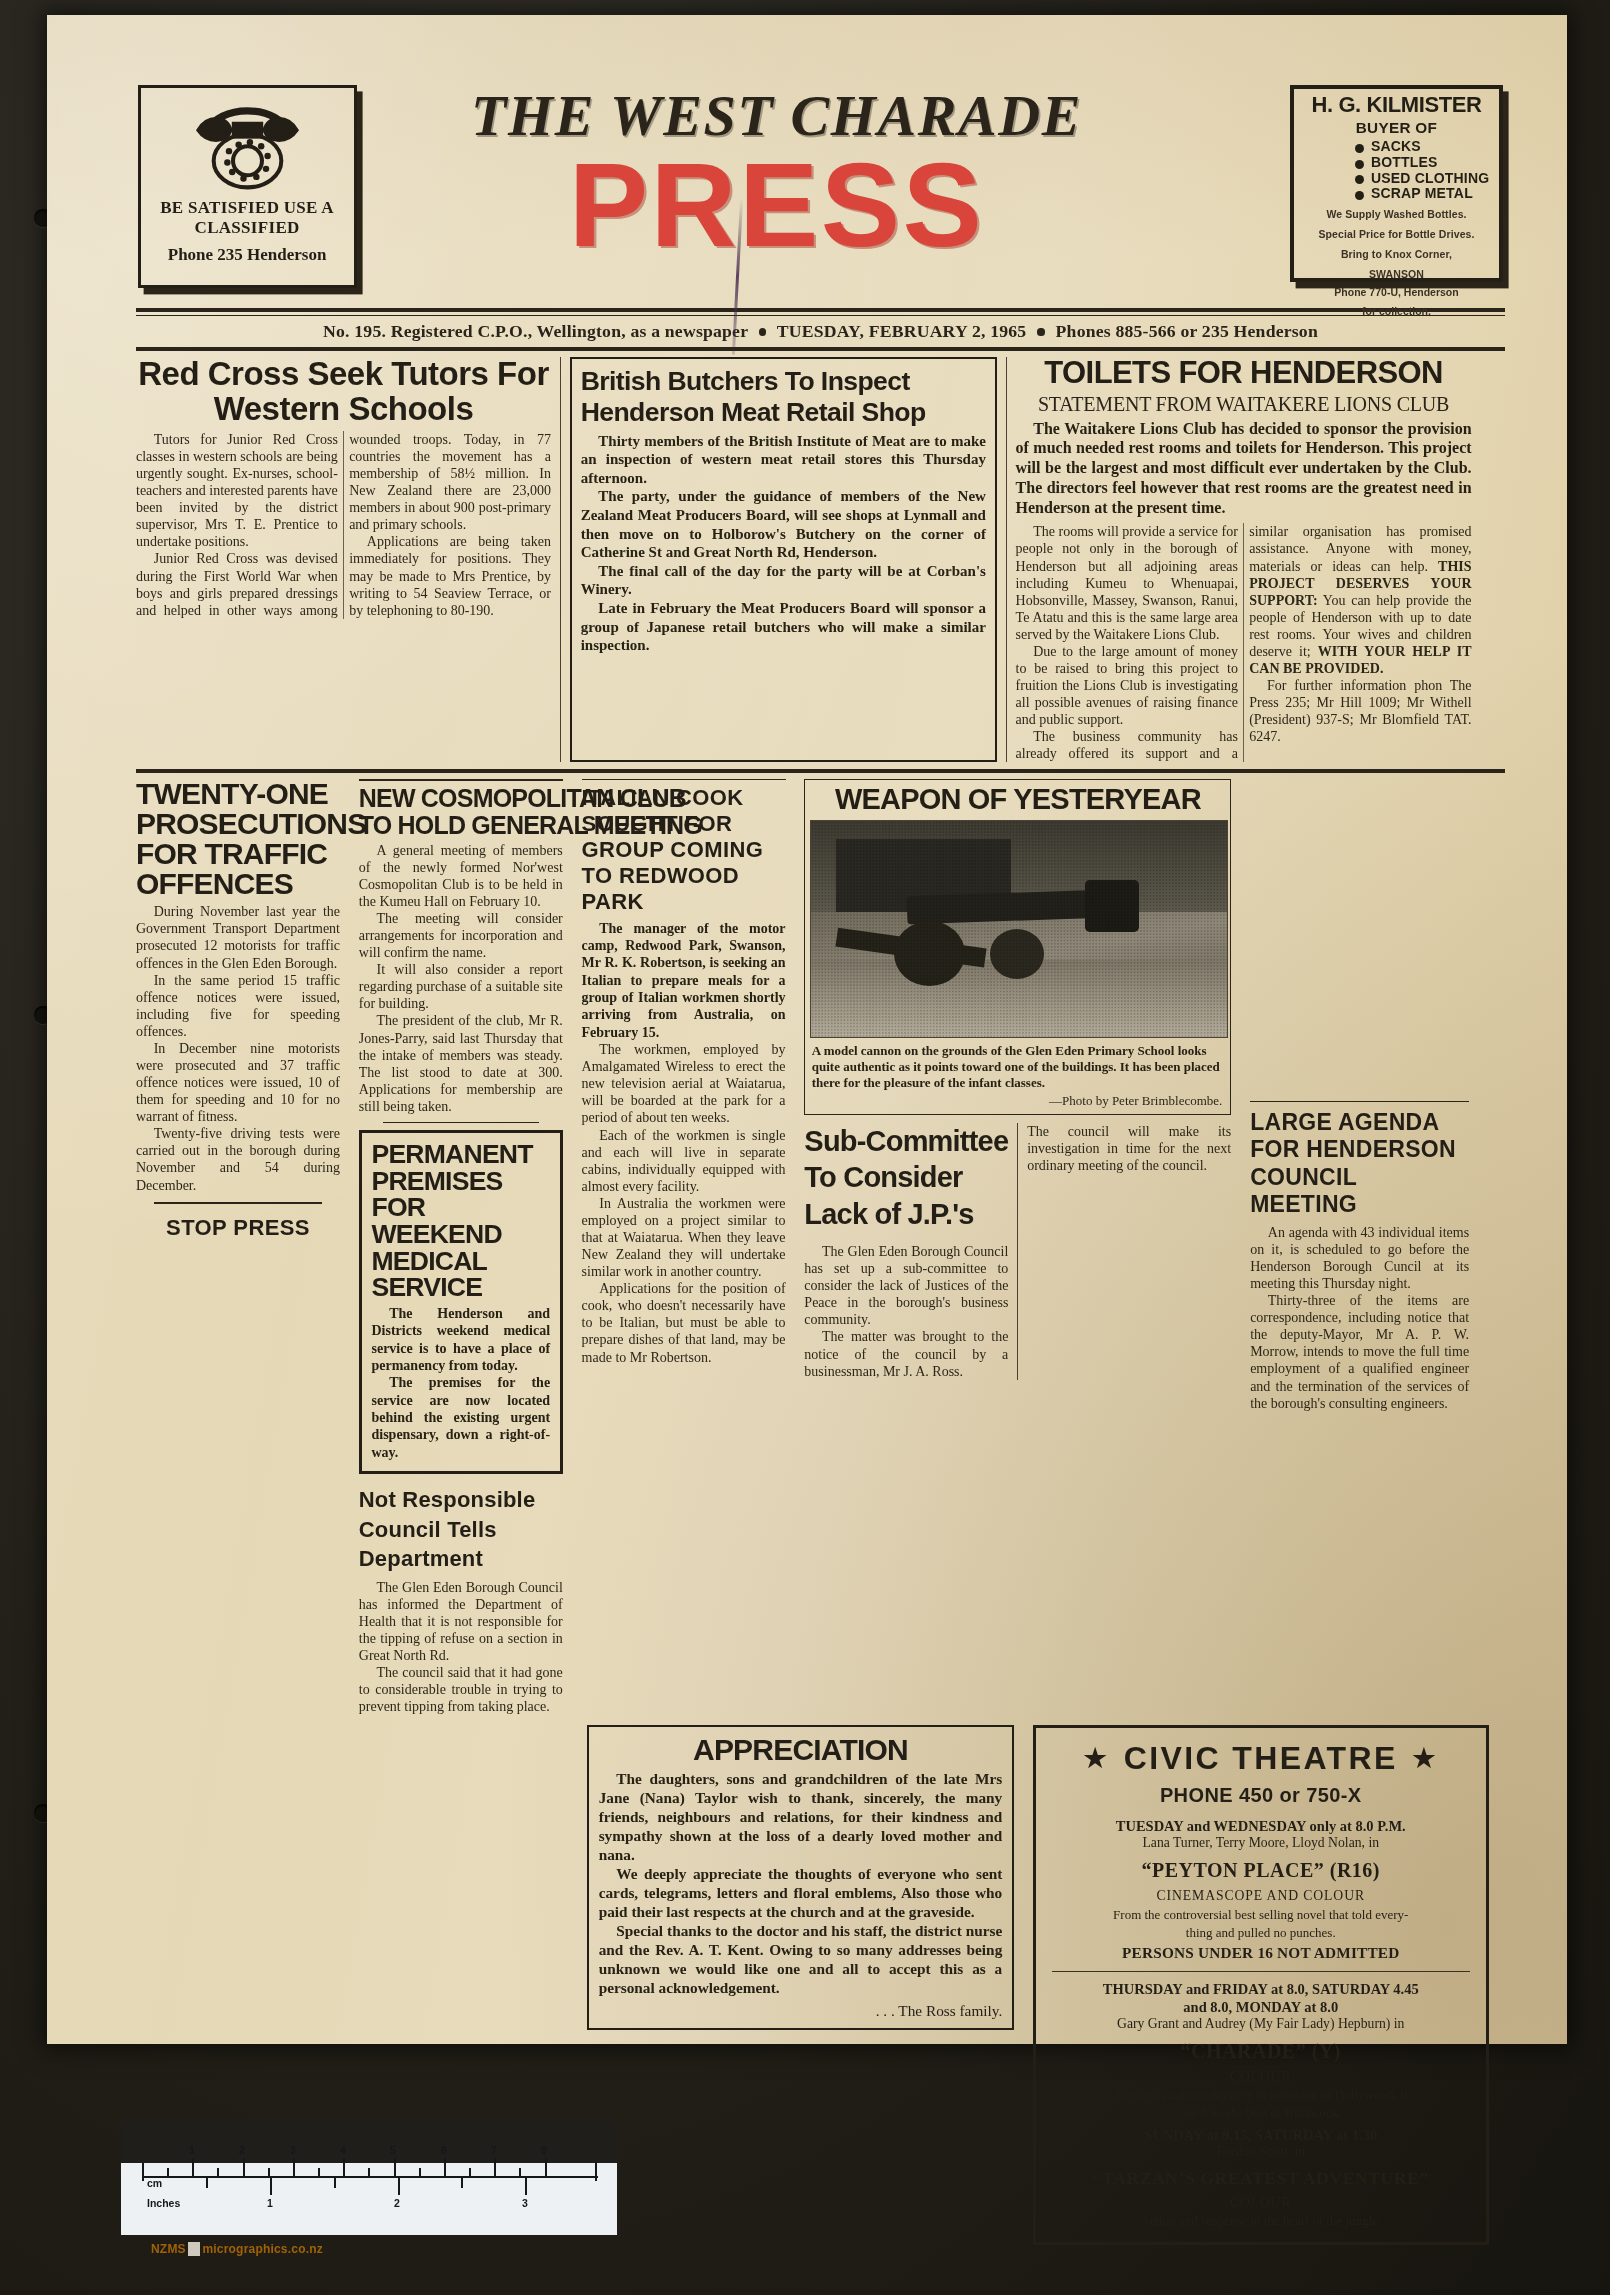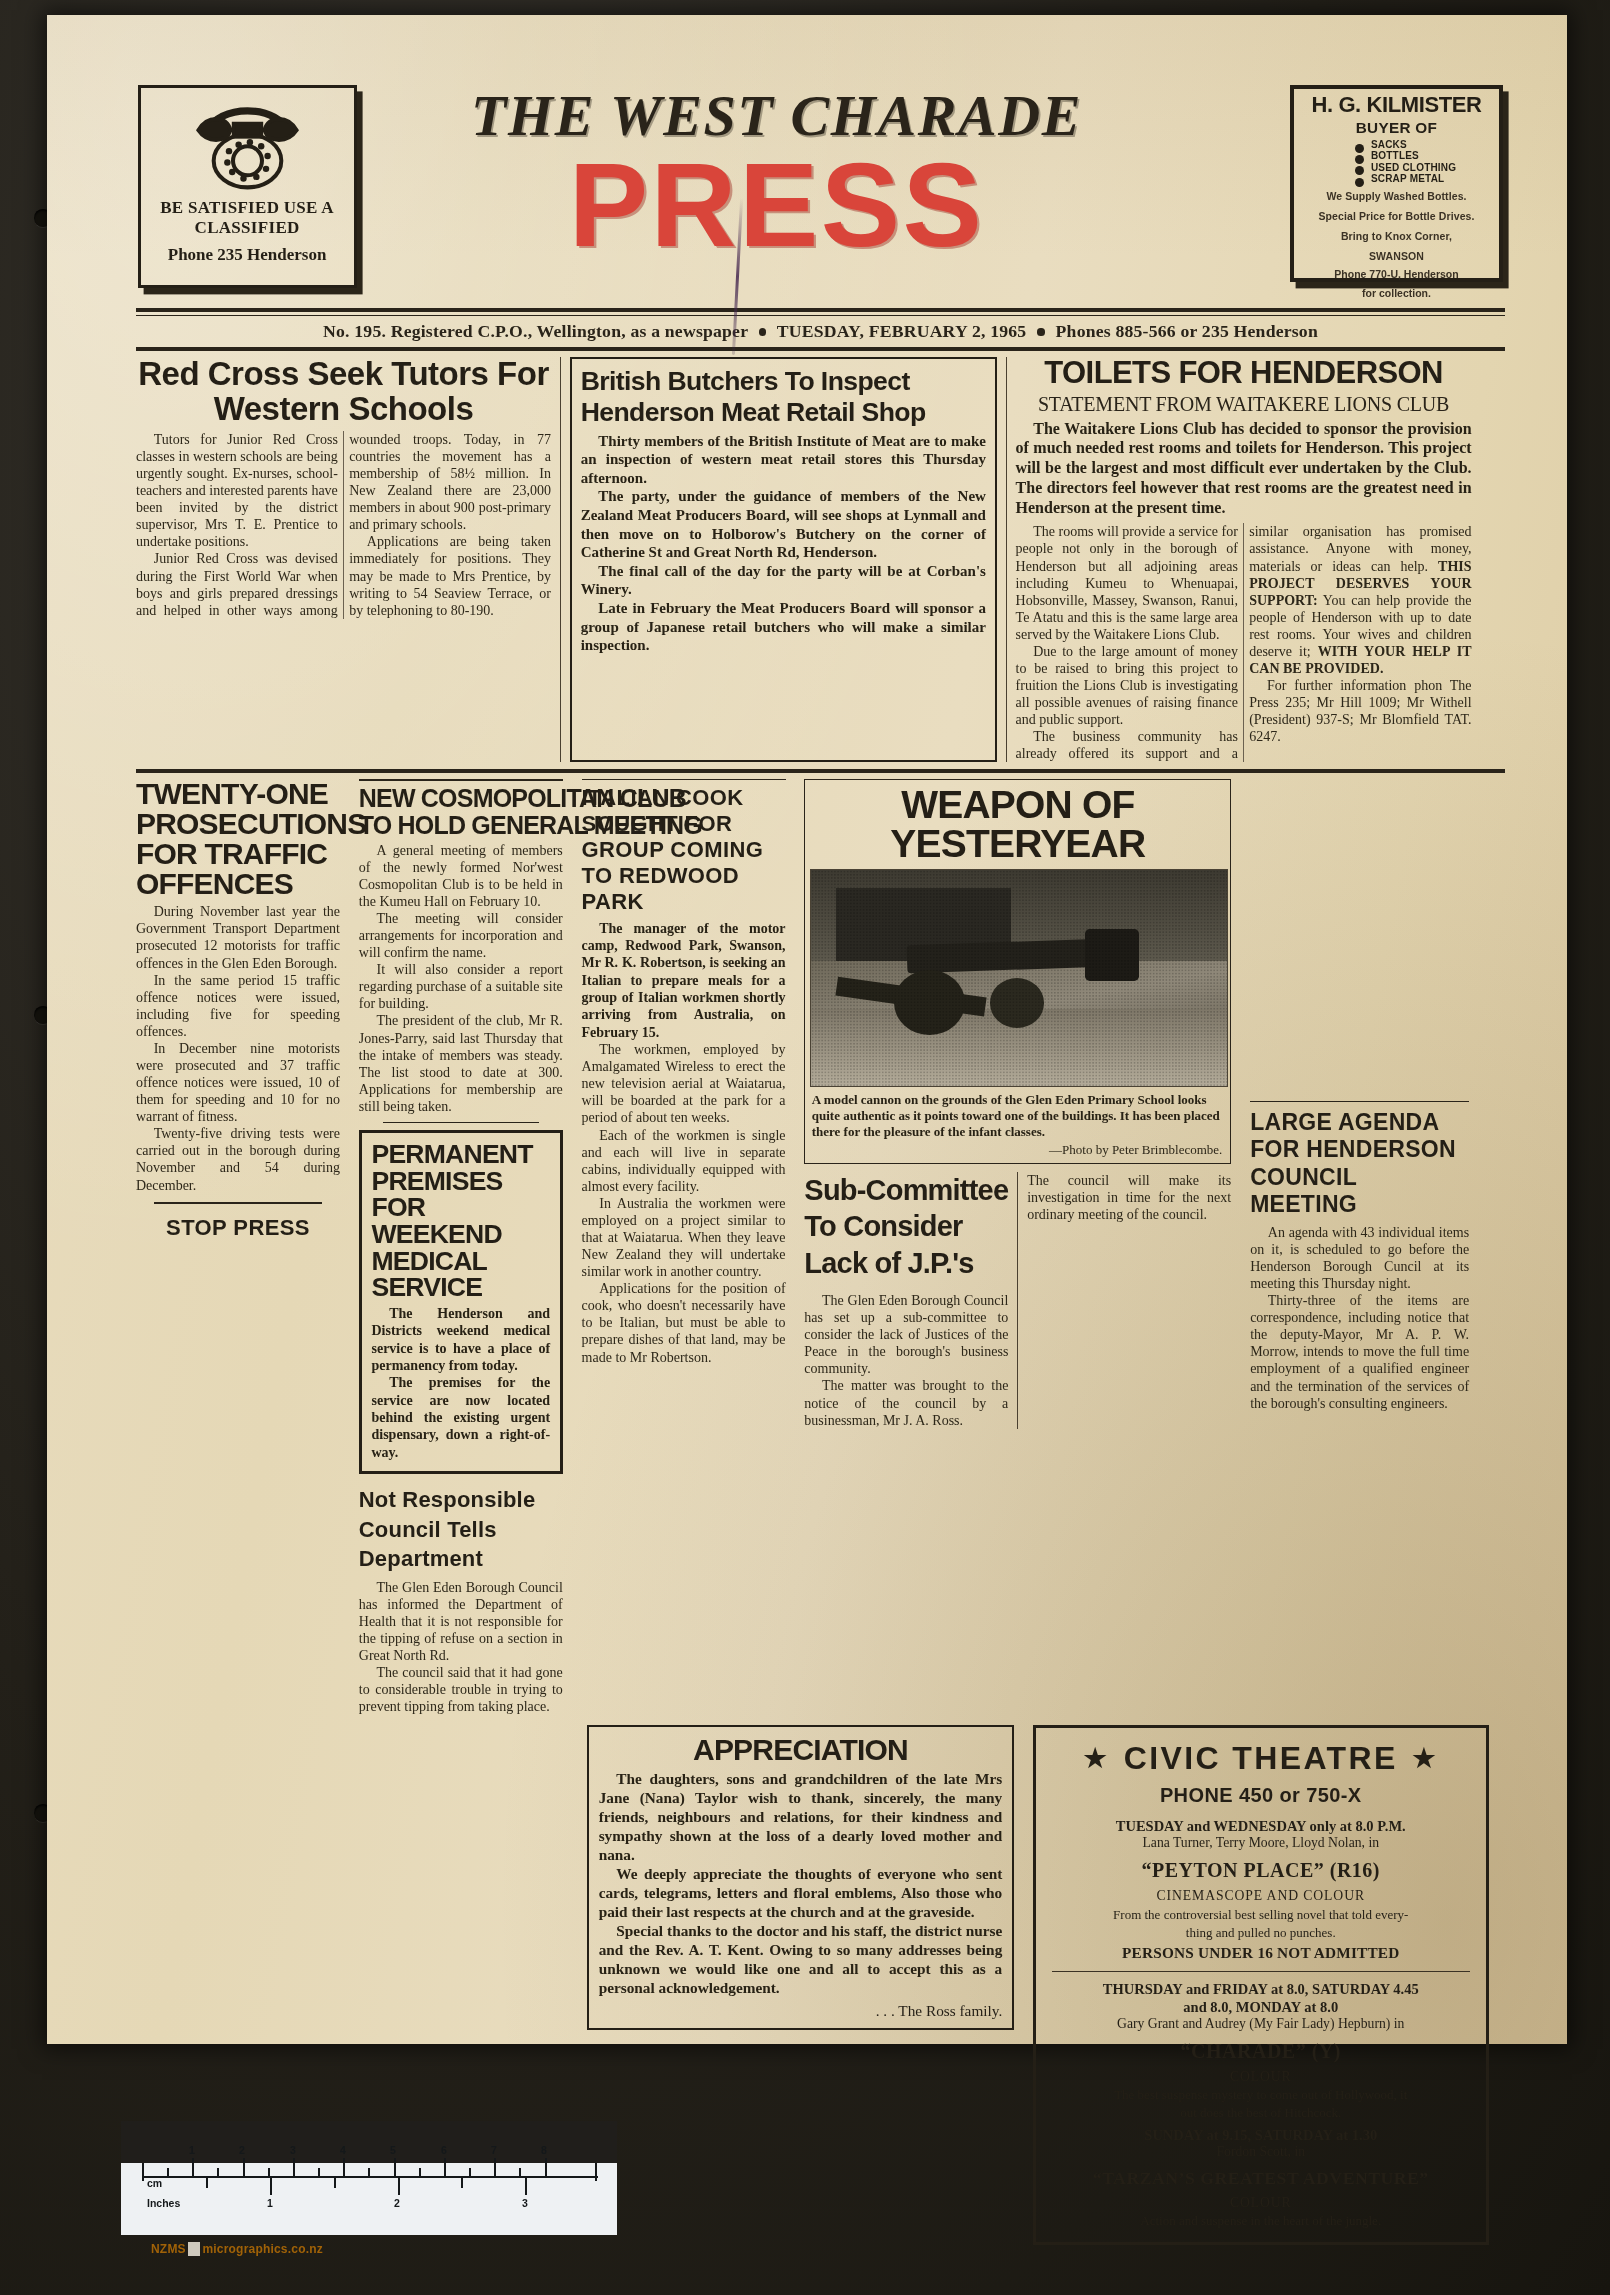--- a/index.html
+++ b/index.html
@@ -68,21 +68,21 @@
   }
   .kilmister{
     position:absolute;right:2px;top:6.4px;width:213px;height:197px;
     border:4px solid #241f16;box-shadow:5.6px 6.4px 0 0 #2b2519;
     padding:4.8px 3.2px 1.6px;box-sizing:border-box;text-align:center;
     font-family:"Liberation Sans",sans-serif;color:#241f16;
   }
   .kil-name{font-weight:700;font-size:22px;letter-spacing:-0.4px;line-height:1;}
   .kil-buyer{font-weight:700;font-size:15.3px;margin-top:3.2px;letter-spacing:0.3px;}
   .kil-list{margin:2.4px 0 0 17.7px;text-align:left;}
-  .kil-list li{font-weight:700;font-size:10px;line-height:1.12;letter-spacing:0.2px;list-style:none;position:relative;padding-left:16px;}
+  .kil-list li{font-weight:700;font-size:14px;line-height:1.12;letter-spacing:0.2px;list-style:none;position:relative;padding-left:16px;}
   .kil-list li:before{content:"";position:absolute;left:0;top:4.8px;width:8.9px;height:8.9px;border-radius:50%;background:#241f16;}
   .kil-small{font-weight:700;font-size:10.5px;line-height:1.25;margin-top:6.4px;color:#3b3225;letter-spacing:0.1px;}
   .kil-phone{font-weight:700;font-size:10.5px;margin-top:5.6px;line-height:1.2;color:#3b3225;}
   
   .scratch{
     position:absolute;left:600px;top:119px;width:3.2px;height:157px;
     background:linear-gradient(180deg,rgba(60,40,70,0),rgba(70,40,80,.85),rgba(60,40,70,.2));
     transform:rotate(3deg);border-radius:2.4px;pointer-events:none;
   }
   
@@ -344,21 +344,21 @@
             <p>In Australia the workmen were employed on a project similar to that at Waiatarua. When they leave New Zealand they will undertake similar work in another country.</p>
             <p>Applications for the position of cook, who doesn't necessarily have to be Italian, but must be able to prepare dishes of that land, may be made to Mr Robertson.</p>
           </div>
         </div>
       </div>
 
       <div class="colrule"></div>
 
       <div style="width:427px;">
         <div style="border:1.6px solid #2a241a;padding:4.8px;box-sizing:border-box">
-          <h1 class="hl-condensed" style="font-size:39px;text-align:center;margin-bottom:6.4px">WEAPON OF YESTERYEAR</h1>
+          <h1 class="hl-condensed" style="font-size:29px;text-align:center;margin-bottom:6.4px">WEAPON OF YESTERYEAR</h1>
           <div class="photo">
             <div class="sky"></div>
               <div class="bld"></div>
               <div class="ground"></div>
             <div class="trail"></div>
               <div class="barrel"></div>
               <div class="muzzle"></div>
             <div class="wheel"></div>
               <div class="wheel2"></div>
           </div>

